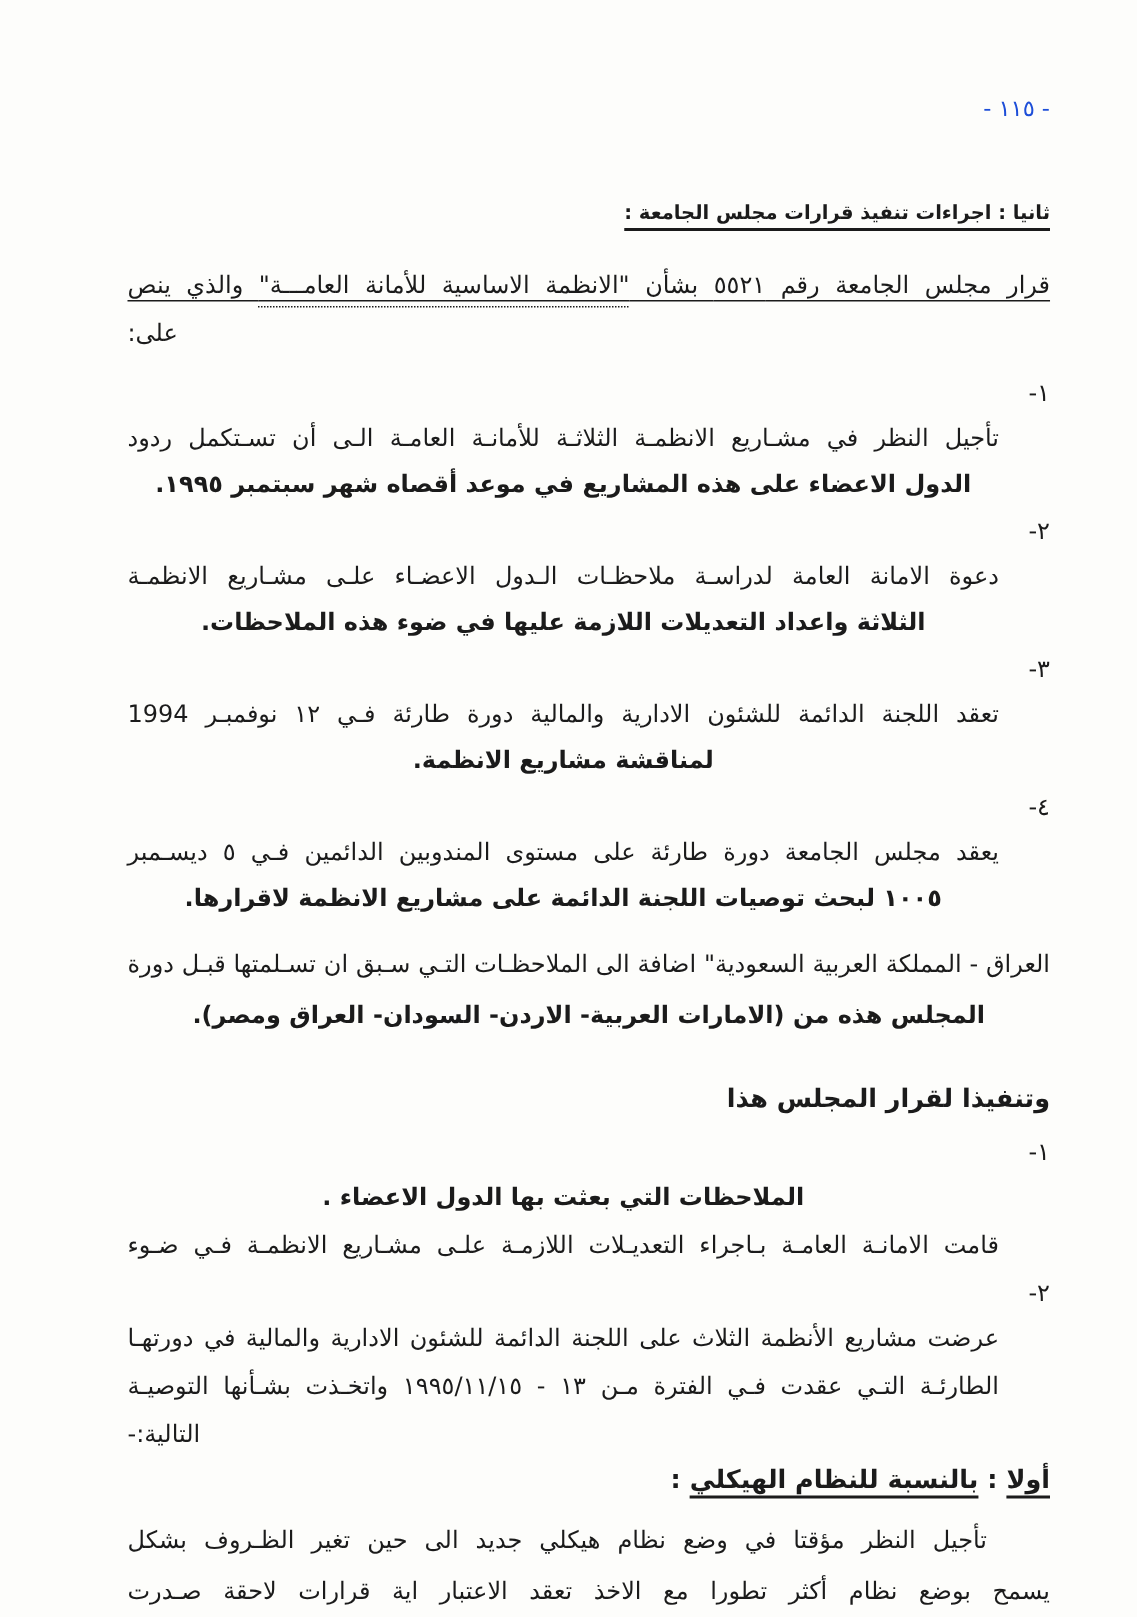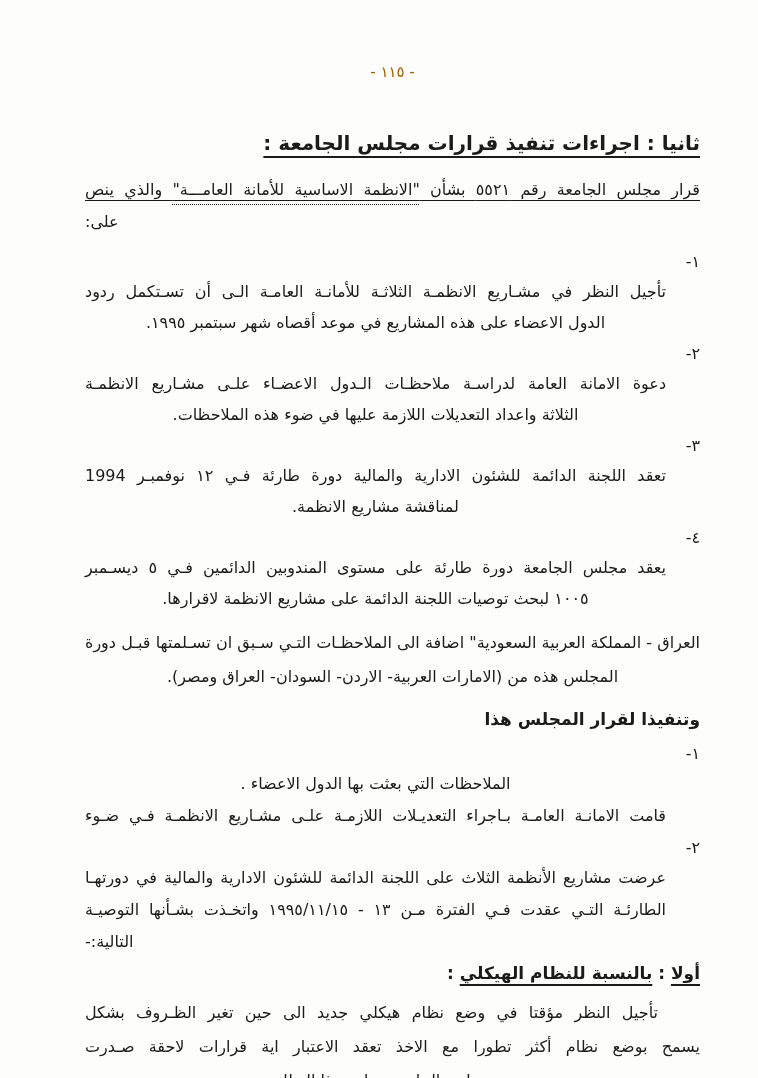--- a/index.html
+++ b/index.html
@@ -15,40 +15,39 @@
     direction: rtl;
     overflow: hidden;
   }
   .content {
     position: absolute;
     top: 62px;
     right: 58px;
     width: 615px;
   }
   .pagenum {
-    text-align: center;
     font-size: 15px;
     line-height: 20px;
     letter-spacing: 2px;
-    color: #a16207;
+    color: #1d4ed8;
   }
   .h {
     font-weight: bold;
-    font-size: 20px;
+    font-size: 13px;
     line-height: 30px;
     margin: 0;
     text-align: right;
   }
   .h-main {
     margin-top: 46px;
     text-decoration: underline;
     text-underline-offset: 6px;
     text-decoration-thickness: 1.5px;
   }
-  .h-impl { margin-top: 10px; font-size: 17px; }
+  .h-impl { margin-top: 24px; font-size: 17px; }
   .h-first { margin-top: 0; font-size: 17px; }
   .u2 {
     text-decoration: underline;
     text-underline-offset: 5px;
     text-decoration-thickness: 1.5px;
   }
   .line { font-size: 16px; line-height: 32px; }
   .intro-line {
     margin-top: 16px;
     text-align: justify;
@@ -73,21 +72,21 @@
     line-height: 31px;
   }
   .list2 .num { line-height: 32px; }
   .body { flex: 1; min-width: 0; margin-top: 30px; }
   .l { font-size: 16px; line-height: 31px; }
   .list2 .l { line-height: 32px; }
   .para { margin-top: 12px; }
   .para .l { line-height: 34px; }
   .para-g { margin-top: 8px; }
   .j { text-align: justify; text-align-last: justify; }
-  .c { text-align: left; text-align-last: center; }
+  .c { text-align: left; text-align-last: center; font-weight: bold; }
   .indent { padding-right: 42px; }
 </style>
 </head>
 <body>
 
 <div class="page">
   <div class="content">
 
     <div class="pagenum">- ١١٥ -</div>
 

